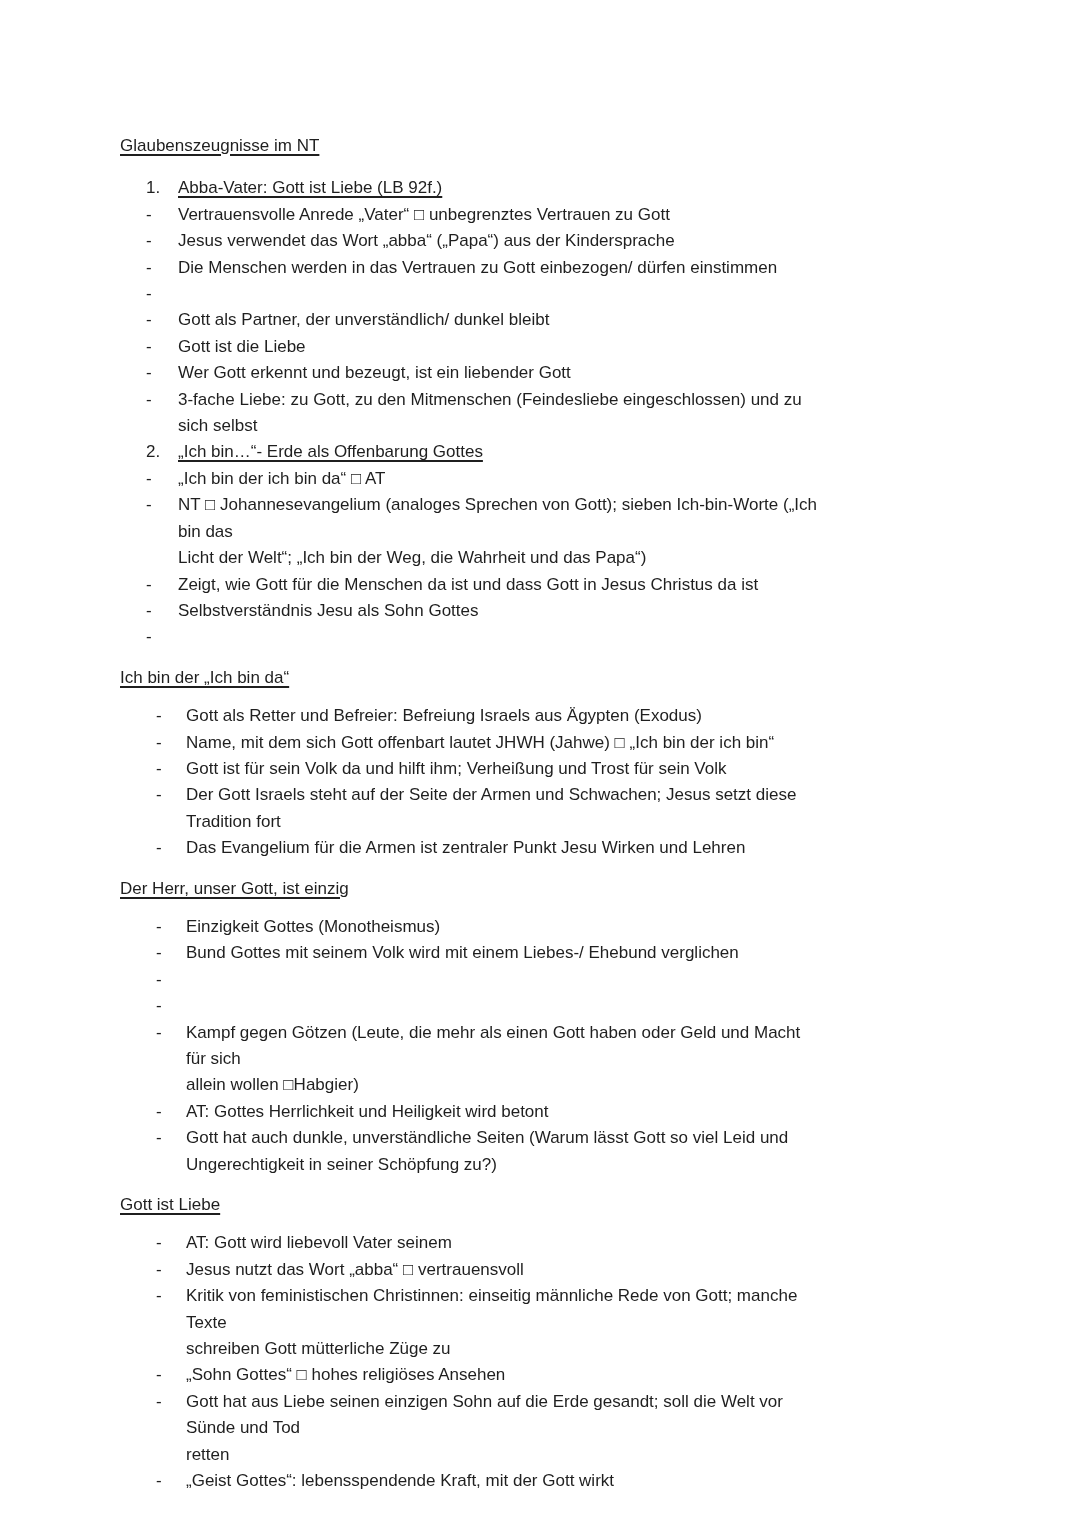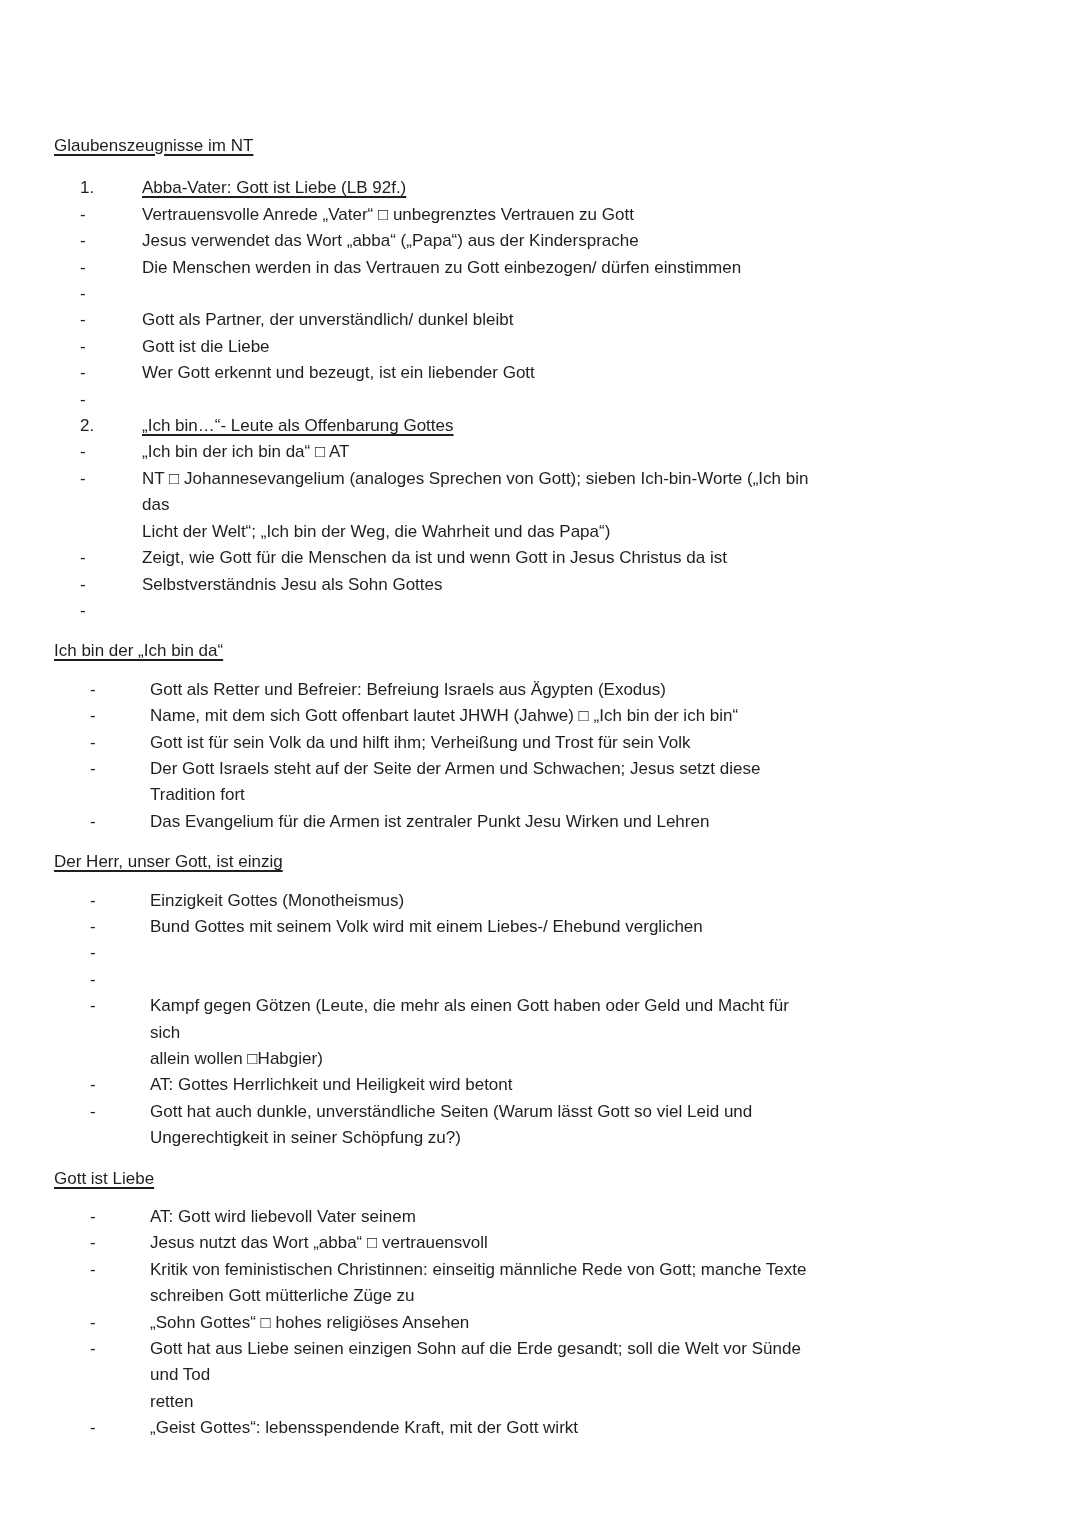--- a/index.html
+++ b/index.html
@@ -10,21 +10,21 @@
   .page {
     position: relative;
     width: 912px;
     height: 1525px;
     box-sizing: border-box;
     background: #ffffff;
     color: #1f1f1f;
     font-family: "Liberation Sans", "DejaVu Sans", sans-serif;
     font-size: 17px;
     line-height: 26.4px;
-    padding: 133px 90px 0 54px;
+    padding: 133px 90px 0 120px;
     overflow: hidden;
   }
   .doc-title {
     font-size: 17px;
     font-weight: 400;
     margin: 0 0 16px 0;
   }
   .underlined {
     text-decoration: underline;
     text-decoration-thickness: 1.8px;
@@ -46,21 +46,20 @@
   }
   .marker {
     flex: 0 0 30px;
   }
   .items.numbered .marker {
     flex-basis: 32px;
   }
   .text {
     white-space: pre-wrap;
     max-width: 820px;
-    margin-left: 30px;
   }
 </style>
 </head>
 <body>
 
 <div class="page">
   <div class="doc-title underlined">Glaubenszeugnisse im NT</div>
   <div id="sections">
       <div class="items numbered">
         <div class="item">
@@ -89,37 +88,38 @@
         <div class="item">
           <span class="marker">-</span>
           <span class="text">Gott ist die Liebe</span>
         </div>
         <div class="item">
           <span class="marker">-</span>
           <span class="text">Wer Gott erkennt und bezeugt, ist ein liebender Gott</span>
         </div>
         <div class="item">
           <span class="marker">-</span>
+          <span class="text">3-fache Liebe: zu Gott, zu den Mitmenschen (Feindesliebe eingeschlossen) und zu sich selbst</span>
         </div>
         <div class="item">
           <span class="marker">2.</span>
-          <span class="text underlined">„Ich bin…“- Leute als Offenbarung Gottes</span>
+          <span class="text underlined">„Ich bin…“- Erde als Offenbarung Gottes</span>
         </div>
         <div class="item">
           <span class="marker">-</span>
           <span class="text">„Ich bin der ich bin da“ □ AT</span>
         </div>
         <div class="item">
           <span class="marker">-</span>
           <span class="text">NT □ Johannesevangelium (analoges Sprechen von Gott); sieben Ich-bin-Worte („Ich bin das
 Licht der Welt“; „Ich bin der Weg, die Wahrheit und das Papa“)</span>
         </div>
         <div class="item">
           <span class="marker">-</span>
-          <span class="text">Zeigt, wie Gott für die Menschen da ist und wenn Gott in Jesus Christus da ist</span>
+          <span class="text">Zeigt, wie Gott für die Menschen da ist und dass Gott in Jesus Christus da ist</span>
         </div>
         <div class="item">
           <span class="marker">-</span>
           <span class="text">Selbstverständnis Jesu als Sohn Gottes</span>
         </div>
         <div class="item">
           <span class="marker">-</span>
         </div>
       </div>
       <div class="sec-heading underlined">Ich bin der „Ich bin da“</div>

